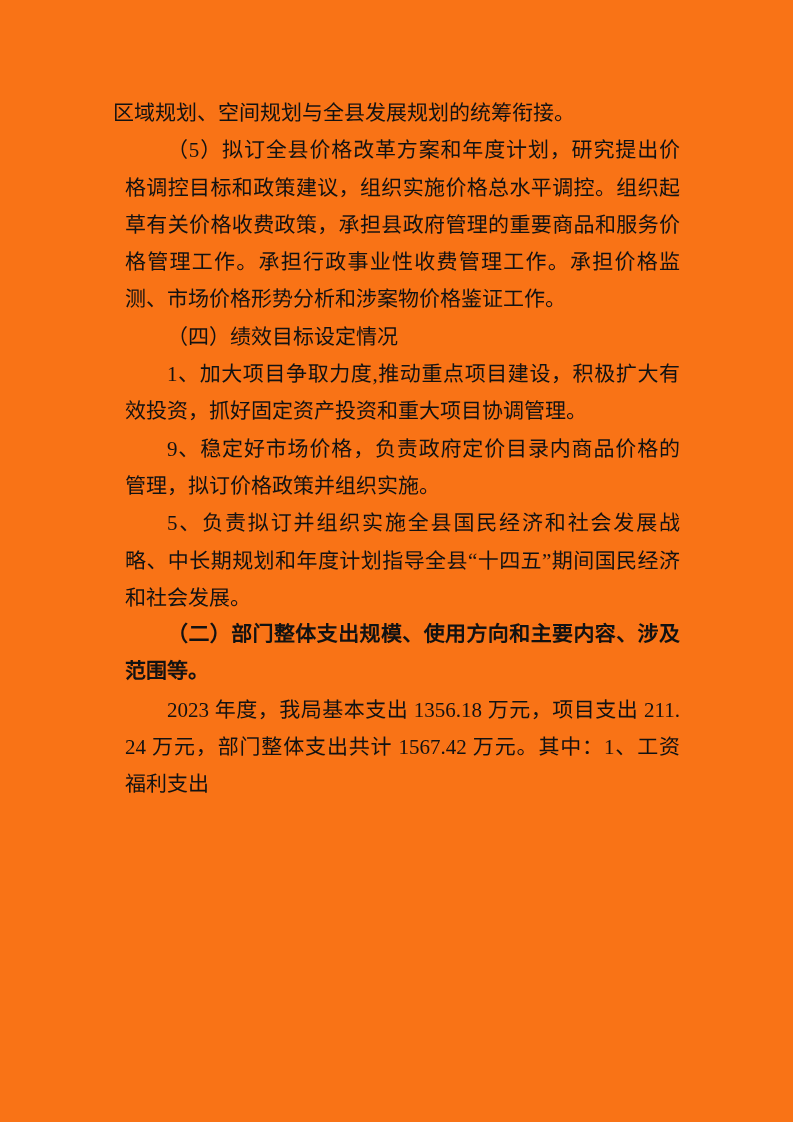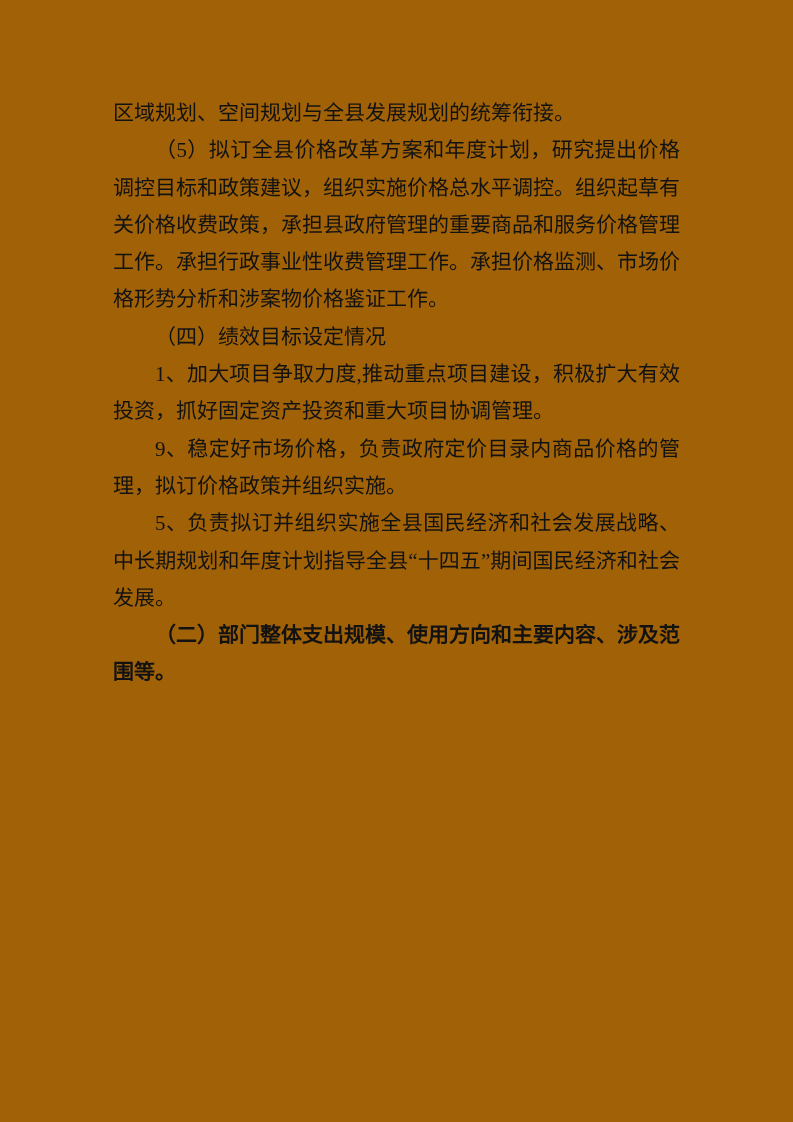--- a/index.html
+++ b/index.html
@@ -6,39 +6,40 @@
     margin: 0;
     padding: 0;
     background: #ffffff;
   }
   .page {
     position: relative;
     width: 793px;
     height: 1122px;
     box-sizing: border-box;
     margin: 0 auto;
-    background: #a16207;
+    background: #f97316;
     padding: 95px 113px 0 113px;
     overflow: hidden;
     font-family: "Liberation Serif", "DejaVu Serif", serif;
     color: #121212;
   }
   .para {
     margin: 0;
     font-size: 21px;
     line-height: 37.3px;
     text-align: justify;
     word-break: break-all;
   }
   .indent {
     text-indent: 2em;
+    margin-left: 12px;
   }
   .bold-heading {
     font-weight: 700;
-    font-family: Liberation Serif, serif;
+    font-family: Liberation Mono, monospace;
   }
 </style>
 </head>
 <body>
 
 <div class="page">
   <p class="para">区域规划、空间规划与全县发展规划的统筹衔接。</p>
 
   <p class="para indent">（5）拟订全县价格改革方案和年度计划，研究提出价格调控目标和政策建议，组织实施价格总水平调控。组织起草有关价格收费政策，承担县政府管理的重要商品和服务价格管理工作。承担行政事业性收费管理工作。承担价格监测、市场价格形势分析和涉案物价格鉴证工作。</p>
 
@@ -48,13 +49,14 @@
   <p class="para indent">1、加大项目争取力度,推动重点项目建设，积极扩大有效投资，抓好固定资产投资和重大项目协调管理。</p>
 
   <p class="para indent">9、稳定好市场价格，负责政府定价目录内商品价格的管理，拟订价格政策并组织实施。</p>
 
 
 
   <p class="para indent">5、负责拟订并组织实施全县国民经济和社会发展战略、中长期规划和年度计划指导全县“十四五”期间国民经济和社会发展。</p>
 
   <p class="para indent bold-heading">（二）部门整体支出规模、使用方向和主要内容、涉及范围等。</p>
 
+  <p class="para indent">2023 年度，我局基本支出 1356.18 万元，项目支出 211.24 万元，部门整体支出共计 1567.42 万元。其中：1、工资福利支出</p>
 </div>
 
 </body></html>

